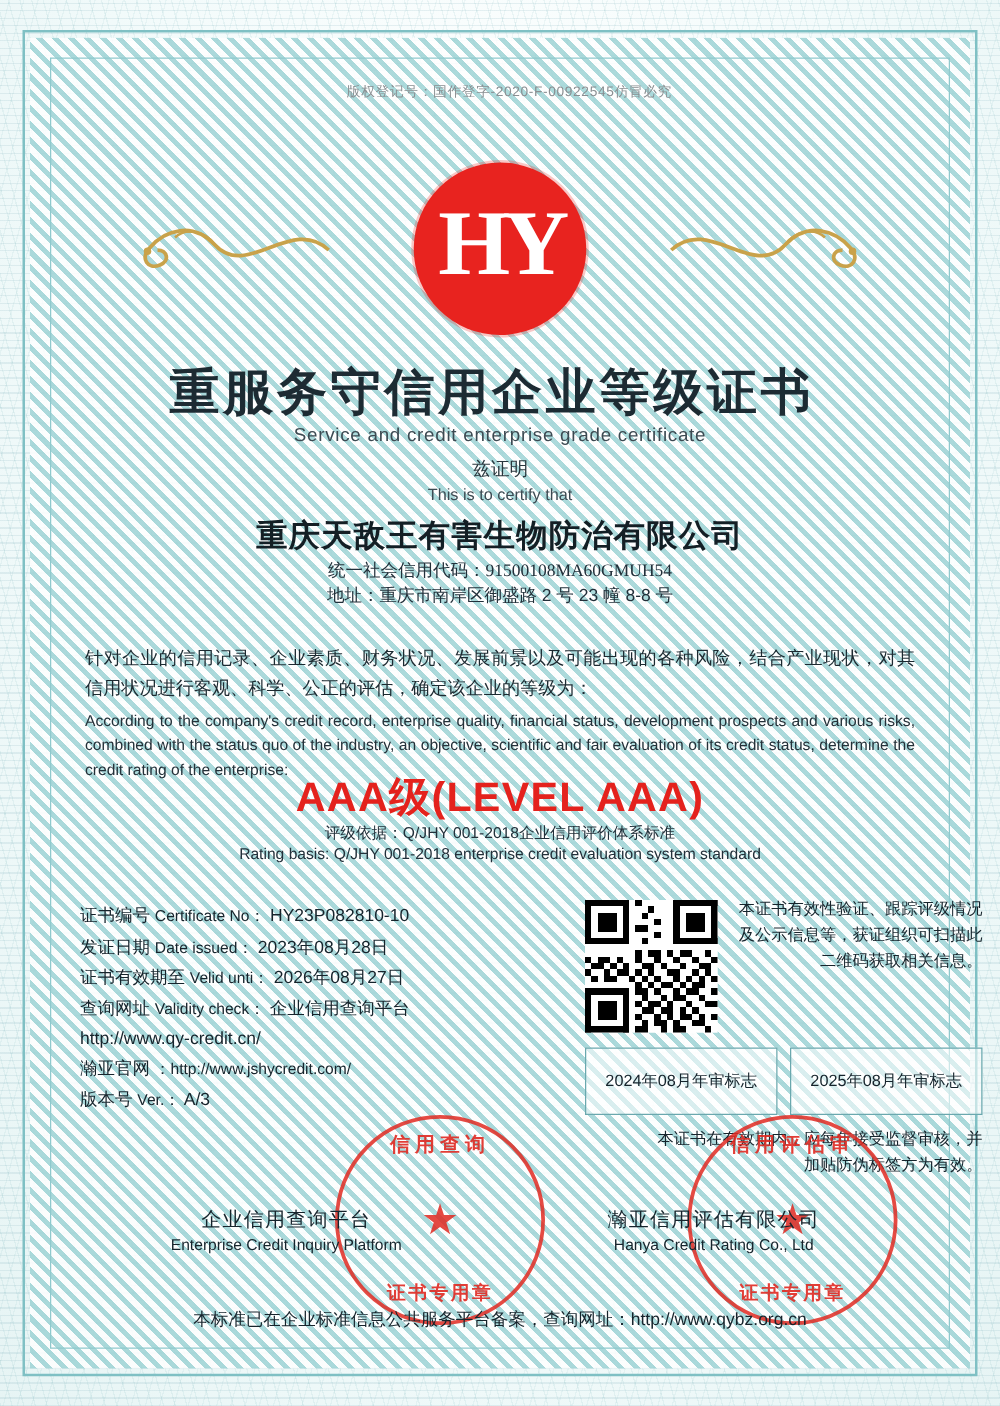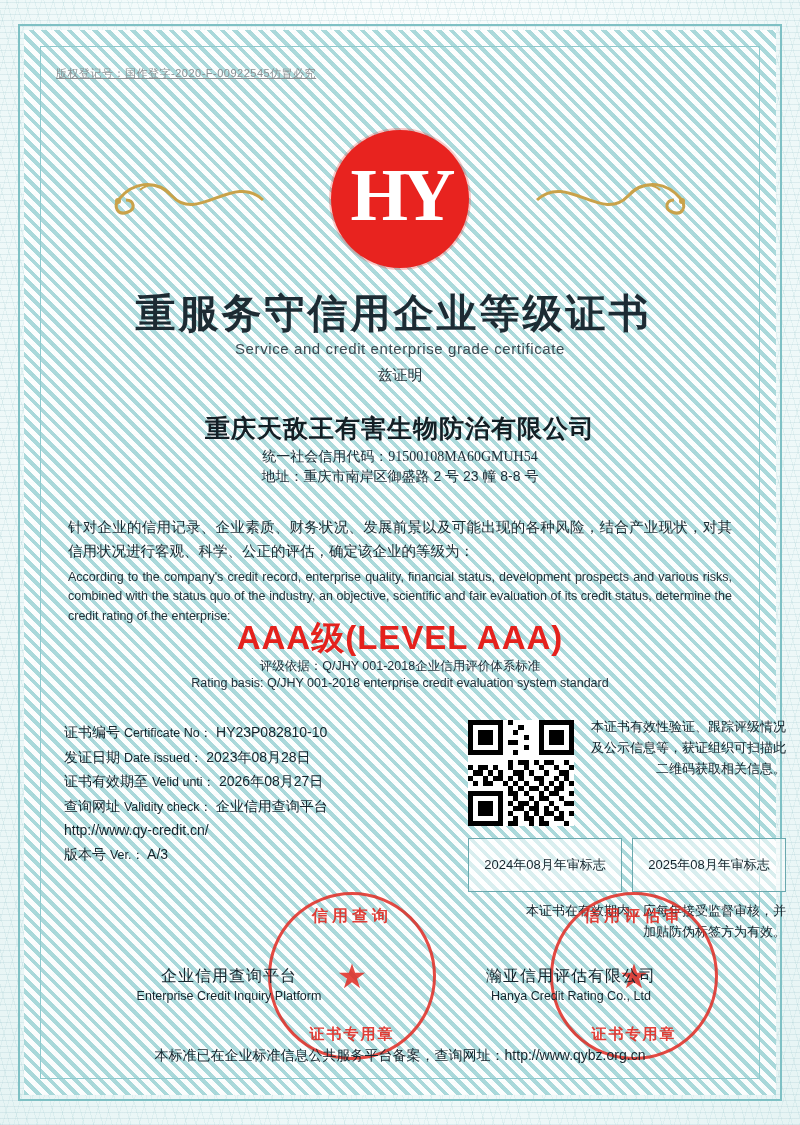--- a/index.html
+++ b/index.html
@@ -39,23 +39,23 @@
     opacity:.85;
   }
   .border-inner{
     position:absolute;left:40px;top:46px;right:40px;bottom:46px;
     border:1px solid #8fc9cd;
   }
   .content{
     position:absolute;left:52px;top:58px;right:52px;bottom:58px;
   }
   .copyright{
-    position:absolute;left:4px;right:0;top:8px;
-    text-align:left;
-    font-size:11px;color:#8a8f92;letter-spacing:.5px;text-decoration:underline;
+    position:absolute;left:15px;right:0;top:8px;
+    text-align:center;
+    font-size:11px;color:#8a8f92;letter-spacing:.5px;
   }
   
   .orn{
     position:absolute;top:96px;width:170px;height:70px;
     pointer-events:none;
   }
   .orn.left{left:46px;}
   .orn.right{right:46px;}
 
   .logo{
@@ -238,20 +238,21 @@
     </div>
 
     <div class="logo">
       <span>HY</span>
     </div>
 
     <div class="title-cn">重服务守信用企业等级证书</div>
     <div class="title-en">Service and credit enterprise grade certificate</div>
 
     <div class="certify-cn">兹证明</div>
+    <div class="certify-en">This is to certify that</div>
 
     <div class="company">重庆天敌王有害生物防治有限公司</div>
     <div class="uscc">统一社会信用代码：91500108MA60GMUH54</div>
     <div class="addr">地址：重庆市南岸区御盛路 2 号 23 幢 8-8 号</div>
 
     <div class="para">
       <div class="cn">针对企业的信用记录、企业素质、财务状况、发展前景以及可能出现的各种风险，结合产业现状，对其信用状况进行客观、科学、公正的评估，确定该企业的等级为：</div>
       <div class="en">According to the company's credit record, enterprise quality, financial status, development prospects and various risks, combined with the status quo of the industry, an objective, scientific and fair evaluation of its credit status, determine the credit rating of the enterprise:</div>
     </div>
 
@@ -275,20 +276,24 @@
         <span class="lbl-en">Velid unti：</span>
         <span class="val">2026年08月27日</span>
       </div>
       <div class="row">
         <span class="lbl-cn">查询网址</span>
         <span class="lbl-en">Validity check：</span>
         <span class="val">企业信用查询平台</span>
       </div>
       <div class="row">
         <span class="val">http://www.qy-credit.cn/</span>
+      </div>
+      <div class="row">
+        <span class="lbl-cn">瀚亚官网</span>
+        <span class="lbl-en">：http://www.jshycredit.com/</span>
       </div>
       <div class="row">
         <span class="lbl-cn">版本号</span>
         <span class="lbl-en">Ver.：</span>
         <span class="val">A/3</span>
       </div>
     </div>
 
     <div class="qr">
       <svg width="106" height="106" viewBox="0 0 21 21" shape-rendering="crispEdges">

